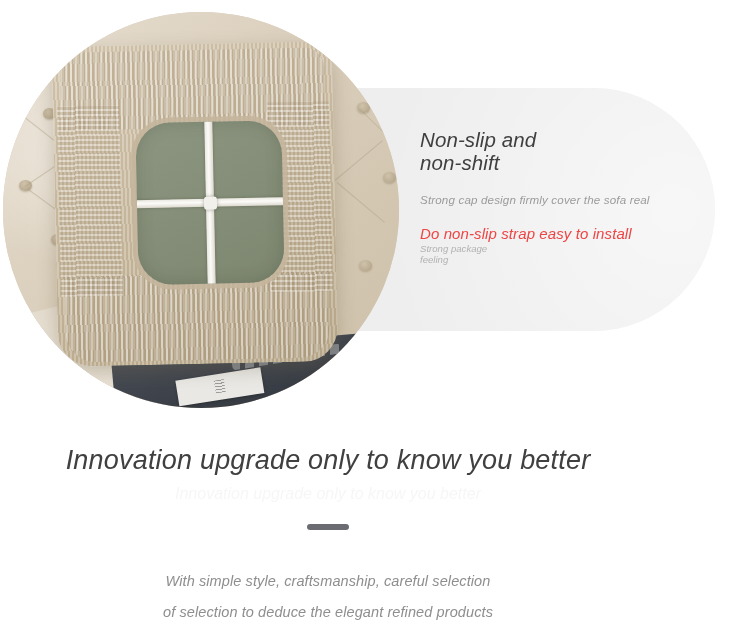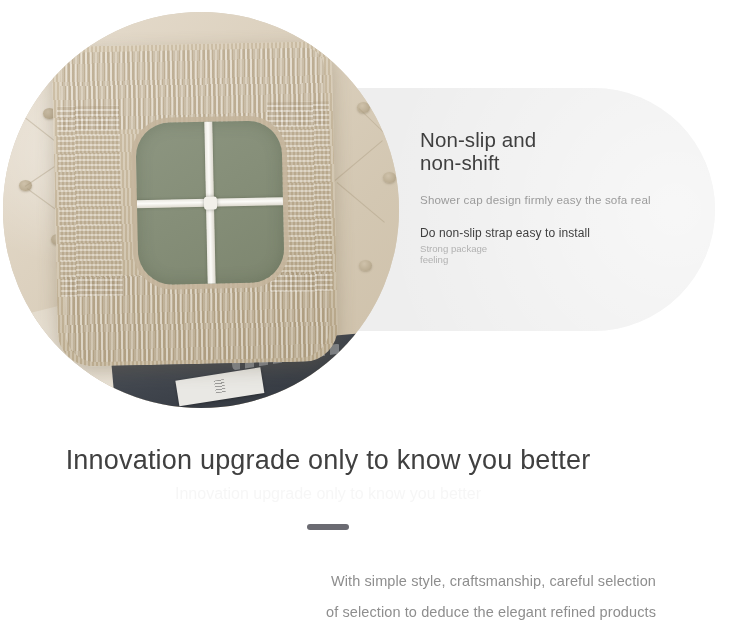--- a/index.html
+++ b/index.html
@@ -10,20 +10,21 @@
     background: #ffffff;
     font-family: "Liberation Sans", sans-serif;
     overflow: hidden;
   }
 
   #stage {
     position: relative;
     width: 656px;
     height: 634px;
     background: #ffffff;
+    font-style: italic;
   }
 
   
   .info-panel {
     position: absolute;
     left: 215px;
     top: 88px;
     width: 500px;
     height: 243px;
     background: #eeeeee;
@@ -56,23 +57,23 @@
   .panel-sub1 {
     margin-top: 19px;
     font-size: 11.6px;
     line-height: 14px;
     color: #9b9b9b;
     font-weight: 400;
     letter-spacing: 0.15px;
   }
   .panel-sub2 {
     margin-top: 17px;
-    font-size: 12px;
+    font-size: 15px;
     line-height: 19px;
-    color: #404040;
+    color: #ef4444;
     font-weight: 400;
     letter-spacing: 0.1px;
   }
   .panel-sub3 {
     font-size: 9.6px;
     line-height: 11px;
     color: #b2b2b2;
     font-weight: 400;
     white-space: pre-line;
   }
@@ -255,21 +256,21 @@
     width: 42px;
     height: 6px;
     margin-left: -21px;
     border-radius: 3px;
     background: #6b6b72;
   }
   .subcopy {
     position: absolute;
     left: 0; right: 0;
     top: 566px;
-    text-align: right;
+    text-align: center;
     color: #8e8e8e;
     font-size: 14.5px;
     line-height: 31px;
     font-weight: 400;
     letter-spacing: 0.1px;
   }
   .subcopy div { white-space: nowrap; }
 </style>
 </head>
 <body>
@@ -314,21 +315,21 @@
         <div class="strap-v"></div>
         <div class="strap-h"></div>
         <div class="strap-knot"></div>
       </div>
     </div>
   </div>
 
   <div class="panel-text">
     <div class="panel-heading">Non-slip and
 non-shift</div>
-    <div class="panel-sub1">Shower cap design firmly easy the sofa real</div>
+    <div class="panel-sub1">Strong cap design firmly cover the sofa real</div>
     <div class="panel-sub2">Do non-slip strap easy to install</div>
     <div class="panel-sub3">Strong package
 feeling</div>
   </div>
 
   <div class="headline">Innovation upgrade only to know you better</div>
   <div class="ghost-line">Innovation upgrade only to know you better</div>
   <div class="divider"></div>
   <div class="subcopy">
     <div>With simple style, craftsmanship, careful selection</div>

